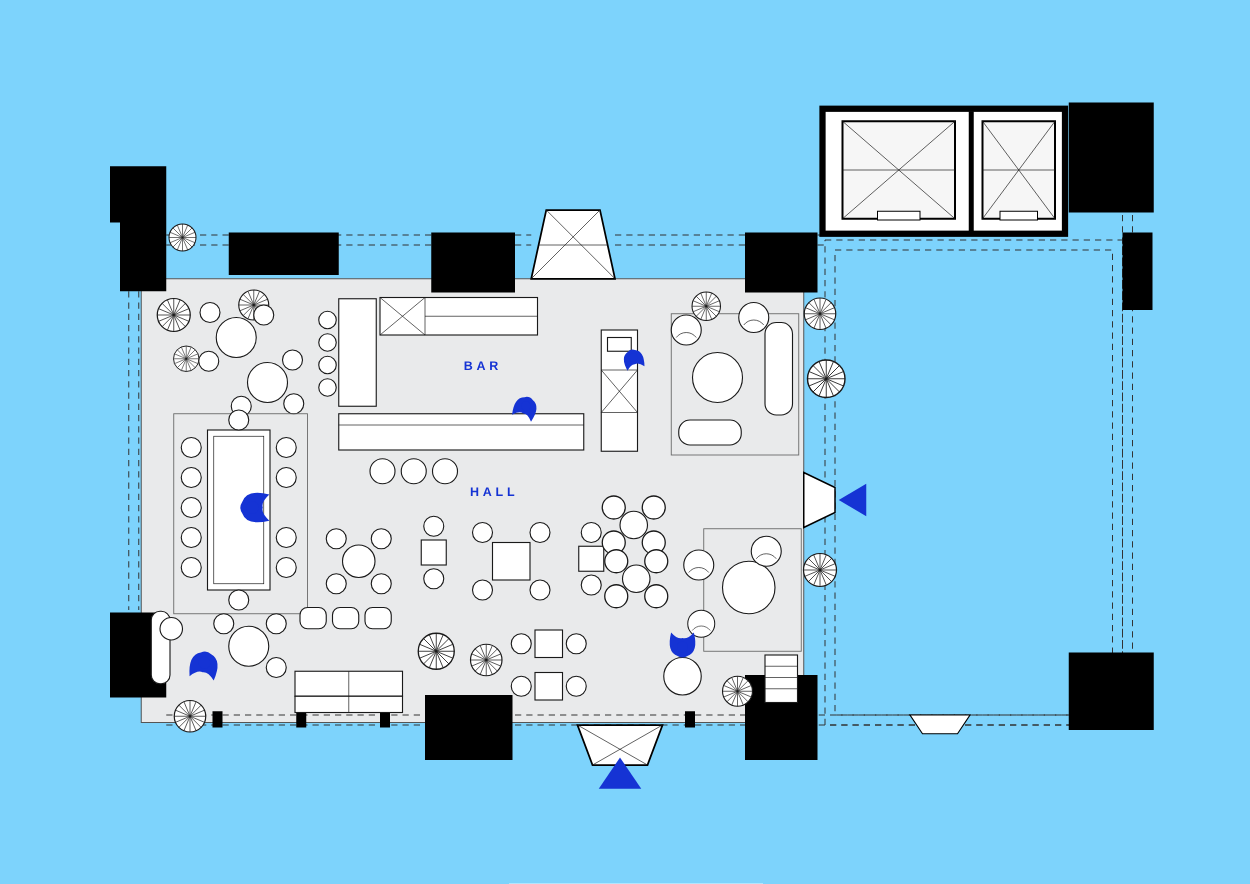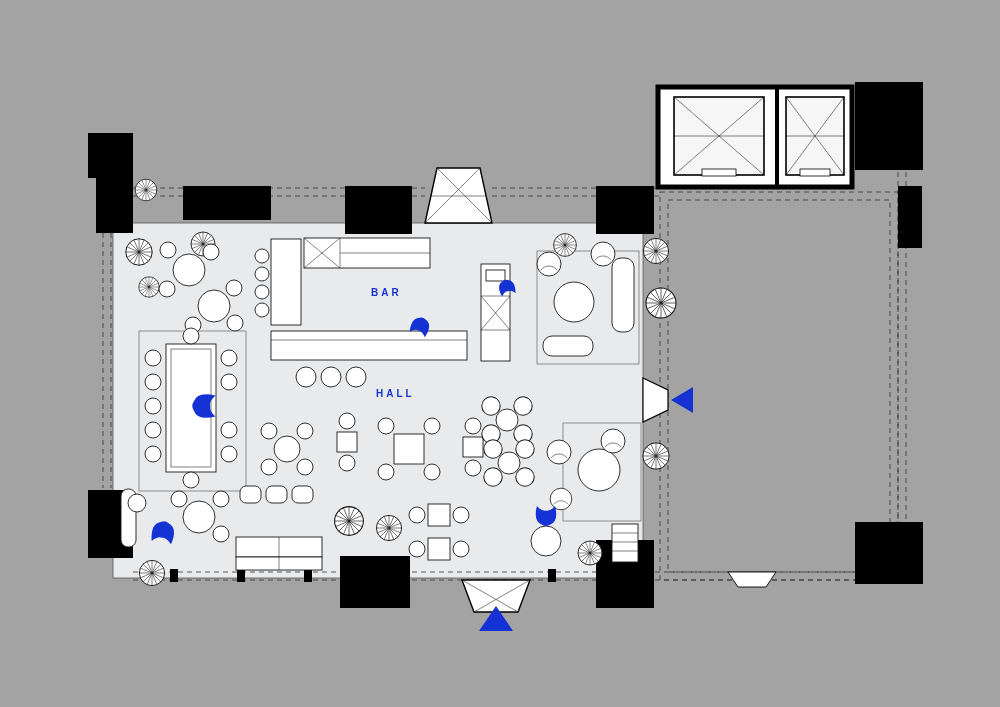--- a/index.html
+++ b/index.html
@@ -1,17 +1,17 @@
 <!DOCTYPE html>
 <html style="--blue: #1533d4; --floor: #e9eaeb; --wall: #000000; --bg: #ffffff; --line: #1a1a1a;"><head>
 <meta charset="utf-8">
 <style>
   :root { --blue:#1533d4; --floor:#e9eaeb; --wall:#000; --bg:#fff; --line:#1a1a1a; }
   html,body{margin:0;padding:0;background:var(--bg);}
-  .stage{position:relative;width:1000px;height:707px;background:#a3a3a3;overflow:hidden;
+  .stage{position:relative;width:1000px;height:707px;background:#7dd3fc;overflow:hidden;
          font-family:"Liberation Sans",sans-serif;}
   svg{display:block}
   .fw{fill:#fff;stroke:var(--line);stroke-width:.9}
   .thin{stroke:var(--line);stroke-width:.55;fill:none}
   .rug{fill:none;stroke:#666;stroke-width:.7}
   .dash{fill:none;stroke:#333;stroke-width:.8;stroke-dasharray:5 4}
   .blk{fill:var(--wall)}
   .lbl{font-family:"Liberation Sans",sans-serif;font-weight:700;font-size:10px;
        letter-spacing:3px;fill:var(--blue)}
   #person path,#person circle{fill:var(--blue)}

